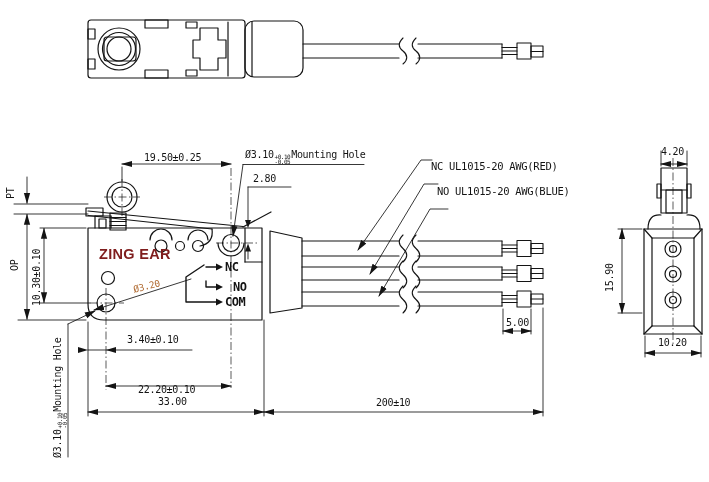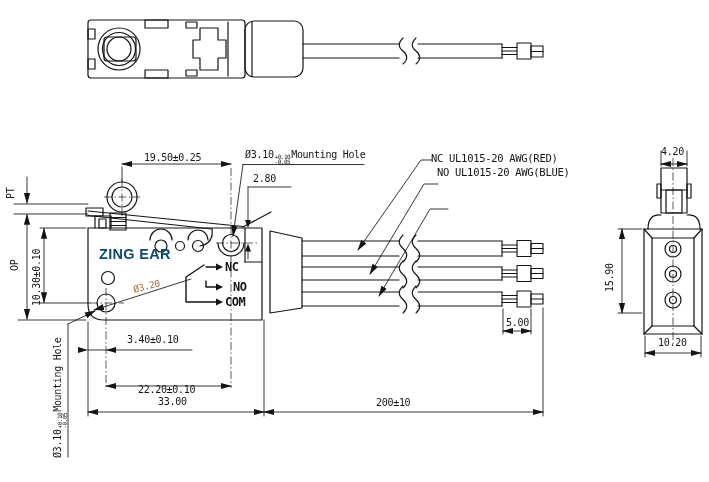--- a/index.html
+++ b/index.html
@@ -5,26 +5,26 @@
   html,body { margin:0; padding:0; background:#fff; }
   #canvas {
     position:relative; width:709px; height:476px; background:#ffffff;
     font-family:"DejaVu Sans Mono", monospace; color:#141414; overflow:hidden;
   }
   svg { position:absolute; left:0; top:0; }
   .t {
     position:absolute; font-size:10px; line-height:11px; white-space:nowrap;
     letter-spacing:-0.3px; color:#141414;
   }
-  .tw { font-size:10.5px; }
+  .tw { font-size:10.5px;margin-top:8px; }
   .rot { transform:rotate(-90deg); transform-origin:0 0; }
   .ang { transform:rotate(-14deg); transform-origin:0 0; }
   .brand {
     font-family:"Liberation Sans", sans-serif; font-weight:bold;
-    font-size:14.5px; letter-spacing:0.3px; color:#0c4a6e; transform:scaleY(0.95);
+    font-size:14.5px; letter-spacing:0.3px; color:#7f1d1d; transform:scaleY(0.95);
   }
   .term { font-size:12px; font-weight:bold; letter-spacing:-0.5px; }
   .accent { color:#b06a30; }
   .tolstack {
     display:inline-flex; flex-direction:column; font-size:6px; line-height:5.2px;
     letter-spacing:-0.5px; vertical-align:-1px; margin:0 1px 0 1px;
   }
 </style>
 </head>
 <body>
@@ -260,21 +260,21 @@
 <div class="t" style="left:245px; top:149px;">
   <span>Ø3.10</span><span class="tolstack">
         <span>+0.10</span>
         <span>-0.05</span>
       </span><span>Mounting Hole</span>
 </div>
 
 <div class="t" style="left:253px; top:173px;">2.80</div>
 
 <div class="t tw" style="left:431px; top:153px;">NC UL1015-20 AWG(RED)</div>
-<div class="t tw" style="left:437px; top:167px;">NO UL1015-20 AWG(BLUE)</div>
+<div class="t tw" style="left:437px; top:178px;">NO UL1015-20 AWG(BLUE)</div>
 
 <div class="t brand" style="left:99px; top:249px;">ZING EAR</div>
 
 <div class="t term" style="left:225px; top:262px;">NC</div>
 <div class="t term" style="left:225px; top:282px;padding-left:8px;">NO</div>
 <div class="t term" style="left:225px; top:297px;">COM</div>
 
 <div class="t ang accent" style="left:132px; top:284px; font-size:9.5px;">Ø3.20</div>
 
 <div class="t rot" style="left:5px; top:199px;">PT</div>

